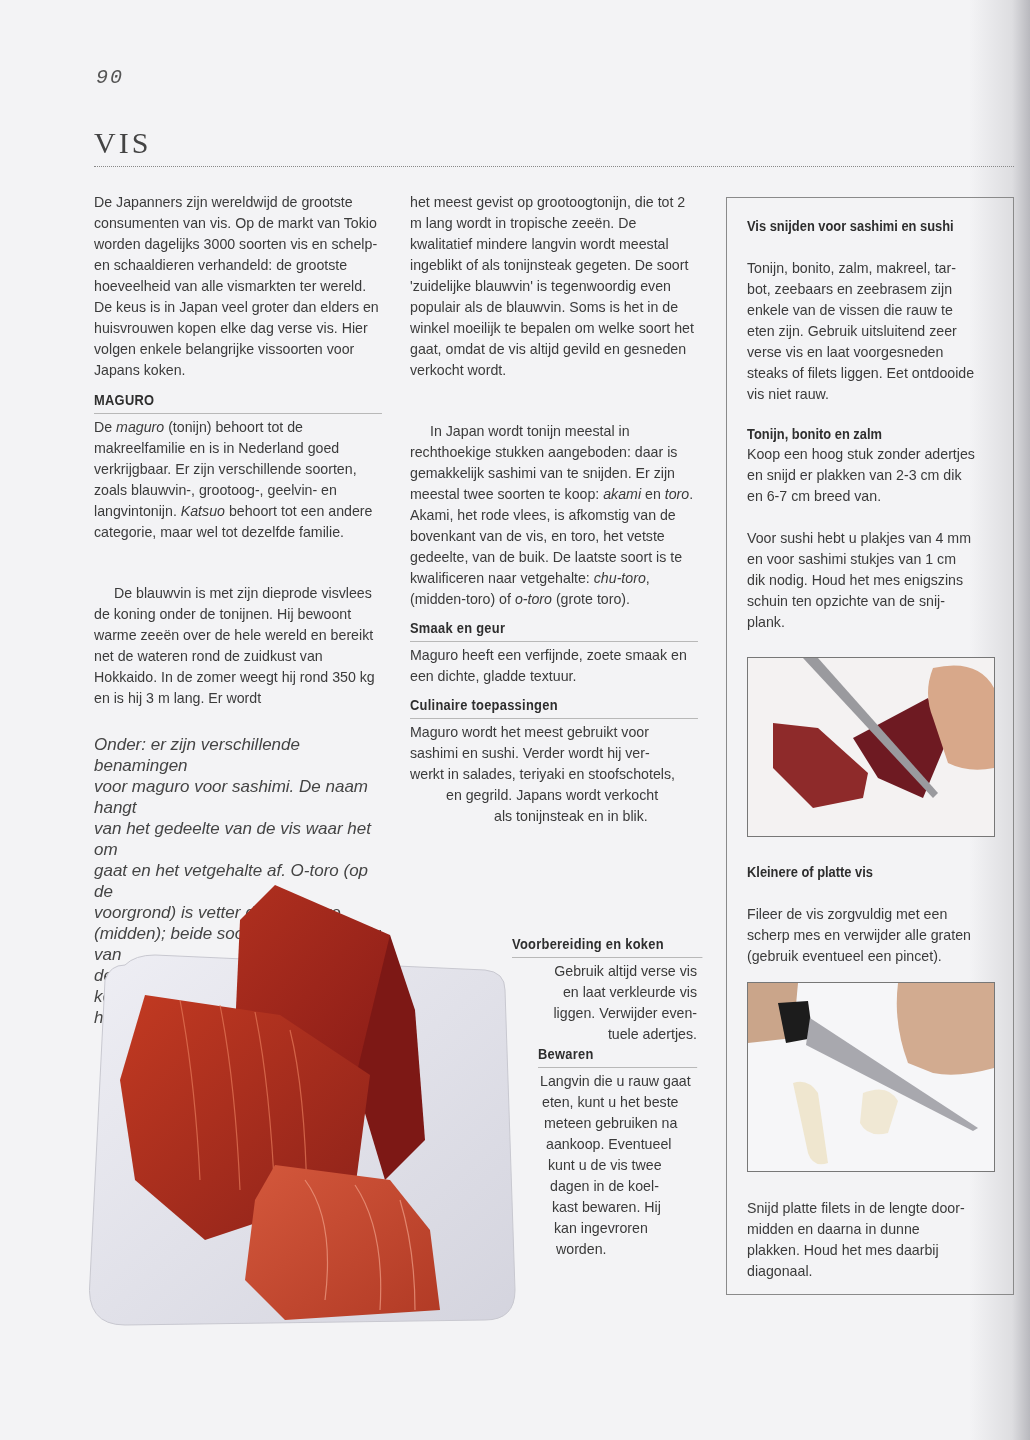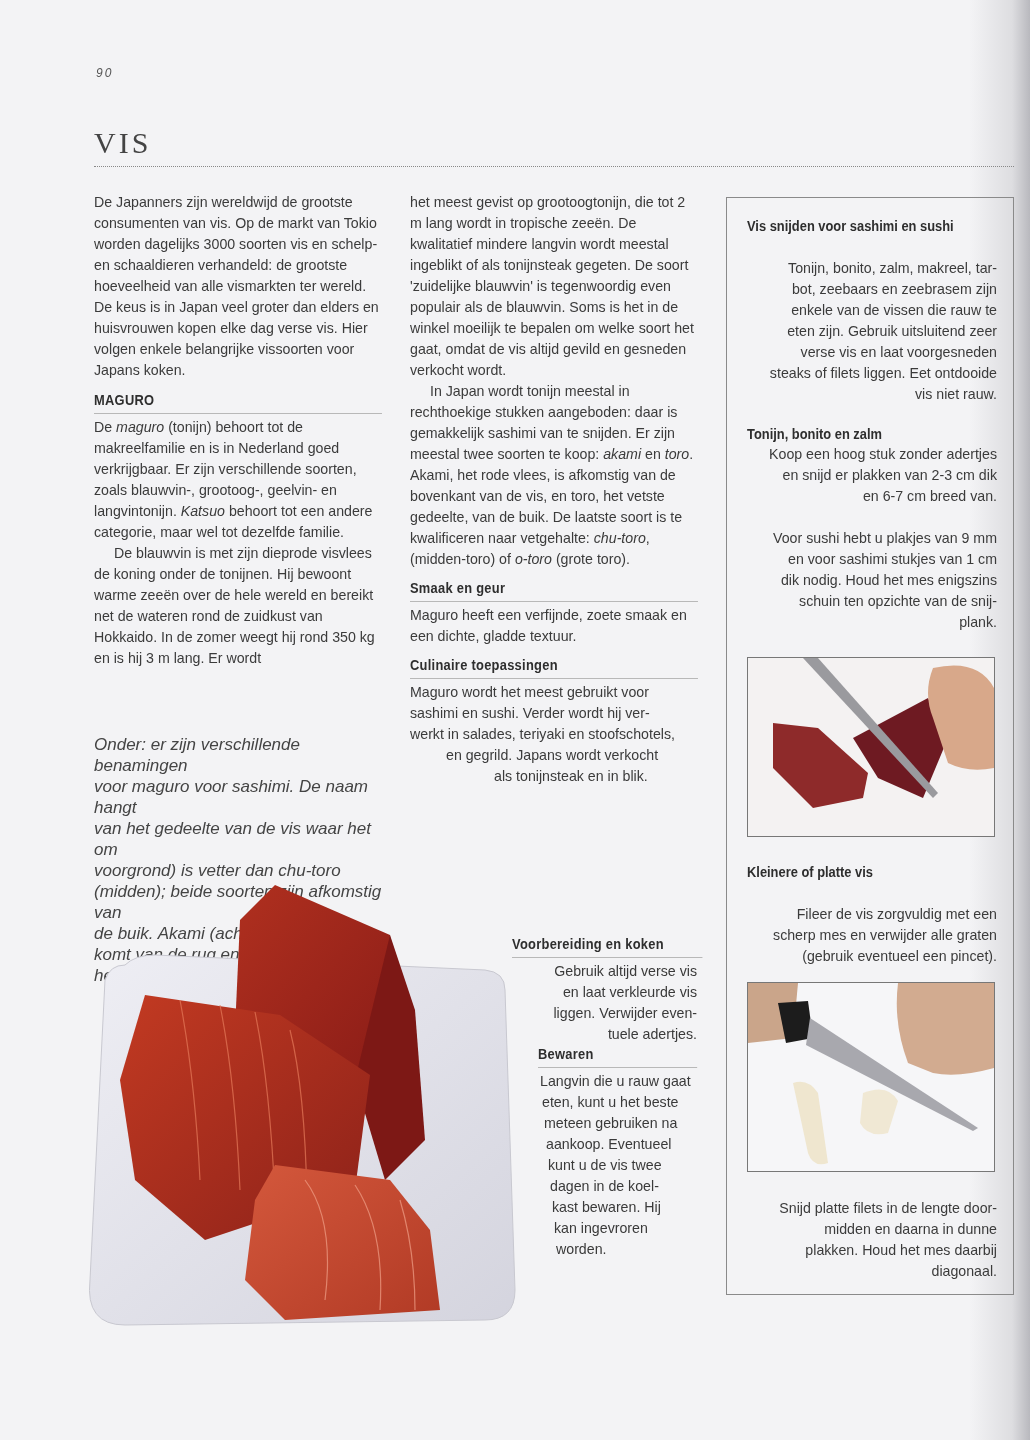--- a/index.html
+++ b/index.html
@@ -9,35 +9,35 @@
       font-family: "Liberation Sans", sans-serif;
       color: #3a3a3a;
     }
     .page-shadow {
       position: absolute; top: 0; right: 0; width: 60px; height: 1440px;
       background: linear-gradient(to right, rgba(243,243,245,0) 0%, rgba(200,200,204,0.5) 70%, rgba(170,170,176,0.8) 100%);
       pointer-events: none;
     }
     .page-number {
       position: absolute; left: 96px; top: 66px;
-      font-family: Liberation Sans, sans-serif; font-style: italic;
-      font-size: 12px; letter-spacing: 2px; color: #555;
+      font-family: Liberation Mono, monospace; font-style: italic;
+      font-size: 20px; letter-spacing: 2px; color: #555;
     }
     .page-title {
       position: absolute; left: 94px; top: 126px;
       font-family: "Liberation Serif", serif;
       font-size: 30px; letter-spacing: 3px; color: #444;
     }
     .title-rule {
       position: absolute; left: 94px; top: 166px; width: 920px; height: 0;
       border-top: 1px dotted #888;
     }
     .col { position: absolute; font-size: 14.2px; line-height: 21px; color: #3b3b3b; }
     .col p { margin: 0; }
-    .col p.indent { text-indent: 20px; }
+    .col p.indent { text-indent: 20px; margin-top: 40px; }
     .col1 { left: 94px; top: 192px; width: 290px; }
     .col2 { left: 410px; top: 192px; width: 290px; }
     .sec-head {
       font-family: "Liberation Sans", sans-serif; font-weight: bold;
       font-size: 14px; color: #2e2e2e; letter-spacing: 0.3px;
       border-bottom: 1px solid #b8b8b8; padding-bottom: 2px; margin: 6px 0 3px 0;
       transform: scaleX(0.92); transform-origin: left;
       width: 108%;
     }
     .caption {
@@ -58,21 +58,21 @@
       position: absolute; left: 726px; top: 197px; width: 286px; height: 1096px;
       border: 1px solid #8a8a8a; background: transparent;
     }
     .boxed .bh {
       position: absolute; font-weight: bold; font-size: 14px; color: #2e2e2e;
       transform: scaleX(0.92); transform-origin: left; white-space: nowrap;
     }
     .boxed .bt {
       position: absolute; font-size: 14.2px; line-height: 21px; color: #3b3b3b; width: 250px;
     }
-    .boxed .bt span { display: block; white-space: nowrap; text-align: right; }
+    .boxed .bt span { display: block; white-space: nowrap; }
     .img-frame {
       position: absolute; border: 1px solid #777; overflow: hidden; background: #f7f7f7;
     }
   </style>
 </head>
 <body>
 
 <div class="page-shadow"></div>
 
 <div class="page-number">90</div>
@@ -83,20 +83,21 @@
   <p>De Japanners zijn wereldwijd de grootste consumenten van vis. Op de markt van Tokio worden dagelijks 3000 soorten vis en schelp- en schaaldieren verhandeld: de grootste hoeveelheid van alle vismarkten ter wereld. De keus is in Japan veel groter dan elders en huisvrouwen kopen elke dag verse vis. Hier volgen enkele belangrijke vissoorten voor Japans koken.</p>
   <div class="sec-head" style="margin-top:9px;">MAGURO</div>
   <p><span>De </span><i>maguro</i><span> (tonijn) behoort tot de makreelfamilie en is in Nederland goed verkrijgbaar. Er zijn verschillende soorten, zoals blauwvin-, grootoog-, geelvin- en langvintonijn. </span><i>Katsuo</i><span> behoort tot een andere categorie, maar wel tot dezelfde familie.</span></p>
   <p class="indent">De blauwvin is met zijn dieprode visvlees de koning onder de tonijnen. Hij bewoont warme zeeën over de hele wereld en bereikt net de wateren rond de zuidkust van Hokkaido. In de zomer weegt hij rond 350 kg en is hij 3 m lang. Er wordt</p>
 </div>
 
 <div class="caption">
   <span>Onder: er zijn verschillende benamingen</span>
   <span>voor maguro voor sashimi. De naam hangt</span>
   <span>van het gedeelte van de vis waar het om</span>
+  <span>gaat en het vetgehalte af. O-toro (op de</span>
   <span>voorgrond) is vetter dan chu-toro</span>
   <span>(midden); beide soorten zijn afkomstig van</span>
   <span>de buik. Akami (achter)</span>
   <span>komt van de rug en is</span>
   <span>het minst vet.</span>
 </div>
 
 <div class="col col2">
   <p>het meest gevist op grootoogtonijn, die tot 2 m lang wordt in tropische zeeën. De kwalitatief mindere langvin wordt meestal ingeblikt of als tonijnsteak gegeten. De soort 'zuidelijke blauwvin' is tegenwoordig even populair als de blauwvin. Soms is het in de winkel moeilijk te bepalen om welke soort het gaat, omdat de vis altijd gevild en gesneden verkocht wordt.</p>
   <p class="indent"><span>In Japan wordt tonijn meestal in rechthoekige stukken aangeboden: daar is gemakkelijk sashimi van te snijden. Er zijn meestal twee soorten te koop: </span><i>akami</i><span> en </span><i>toro</i><span>. Akami, het rode vlees, is afkomstig van de bovenkant van de vis, en toro, het vetste gedeelte, van de buik. De laatste soort is te kwalificeren naar vetgehalte: </span><i>chu-toro</i><span>, (midden-toro) of </span><i>o-toro</i><span> (grote toro).</span></p>
@@ -185,21 +186,21 @@
     <span>steaks of filets liggen. Eet ontdooide</span>
     <span>vis niet rauw.</span>
   </div>
   <div class="bh" style="left:20px;top:228px;">Tonijn, bonito en zalm</div>
   <div class="bt" style="left:20px;top:246px;">
     <span>Koop een hoog stuk zonder adertjes</span>
     <span>en snijd er plakken van 2-3 cm dik</span>
     <span>en 6-7 cm breed van.</span>
   </div>
   <div class="bt" style="left:20px;top:330px;">
-    <span>Voor sushi hebt u plakjes van 9 mm</span>
+    <span>Voor sushi hebt u plakjes van 4 mm</span>
     <span>en voor sashimi stukjes van 1 cm</span>
     <span>dik nodig. Houd het mes enigszins</span>
     <span>schuin ten opzichte van de snij-</span>
     <span>plank.</span>
   </div>
 
   <svg class="img-frame" style="left:20px;top:459px;width:246px;height:178px;" viewBox="0 0 246 178" xmlns="http://www.w3.org/2000/svg">
     <rect width="246" height="178" fill="#f4f2f2"></rect>
     <path d="M25,65 L70,70 L120,115 L115,140 L65,150 L25,110 Z" fill="#8e2a2a"></path>
     <path d="M105,80 L180,40 L200,80 L175,140 L130,120 Z" fill="#6e1a22"></path>

